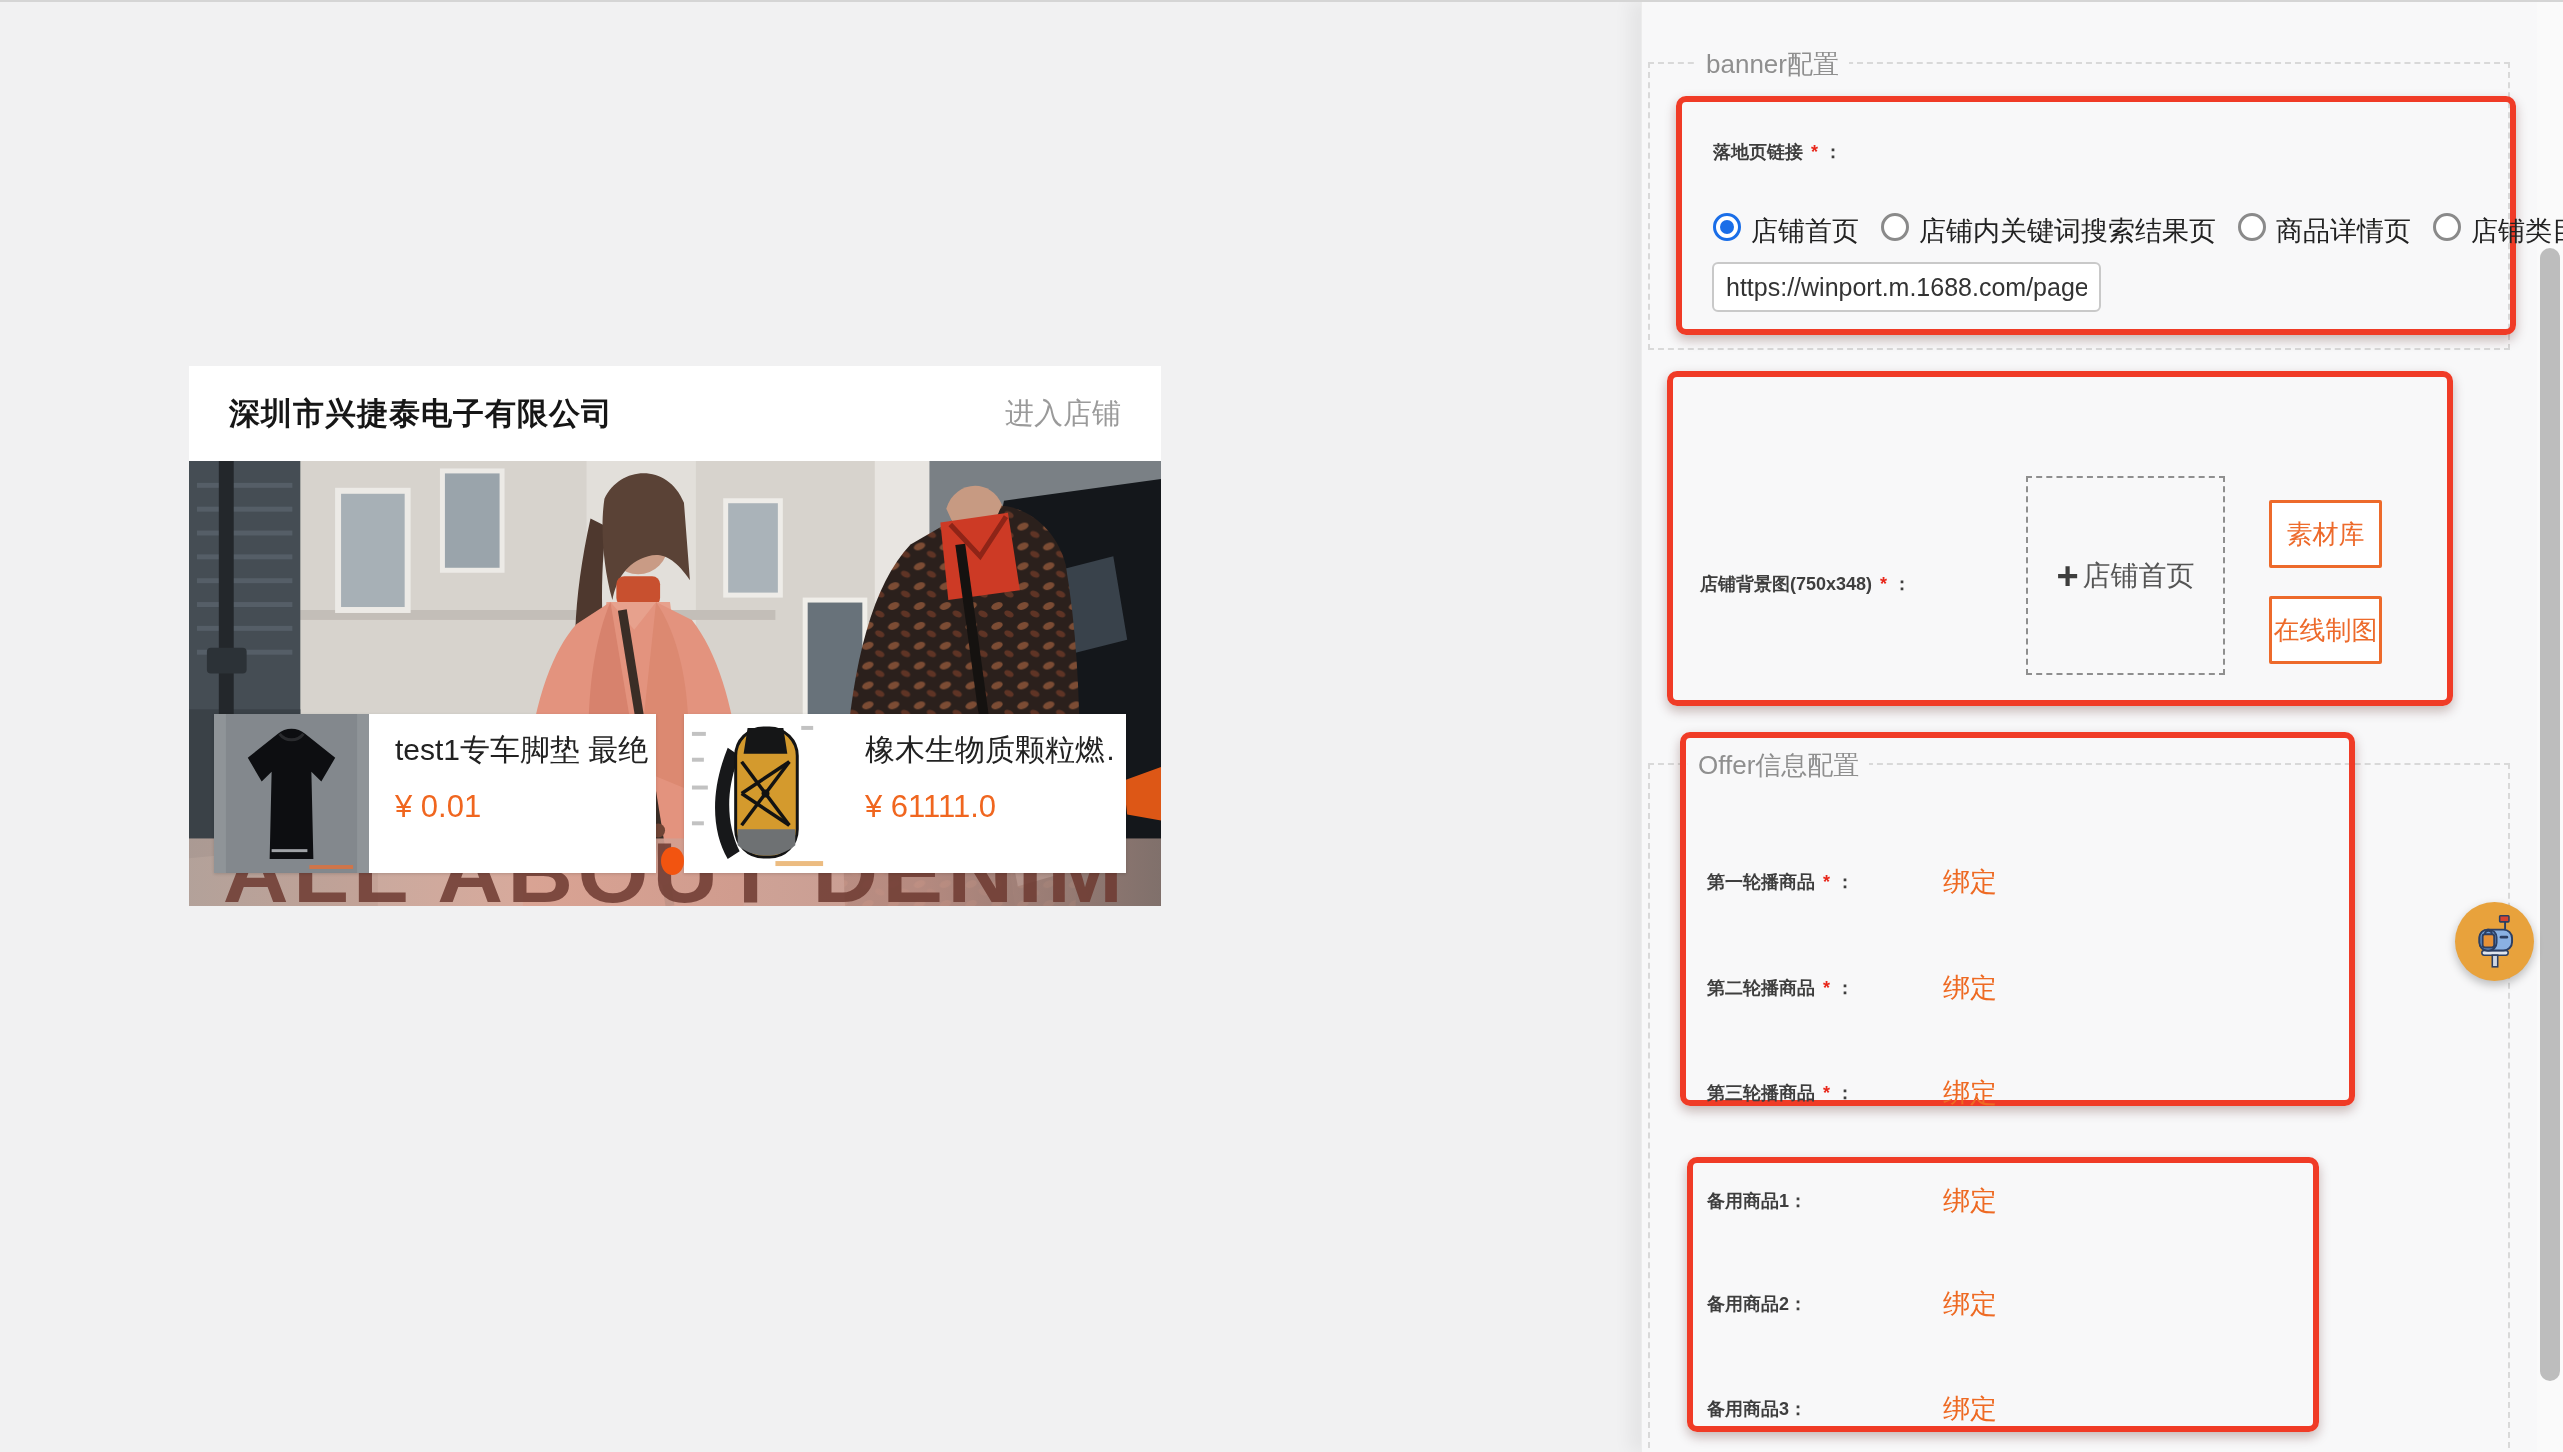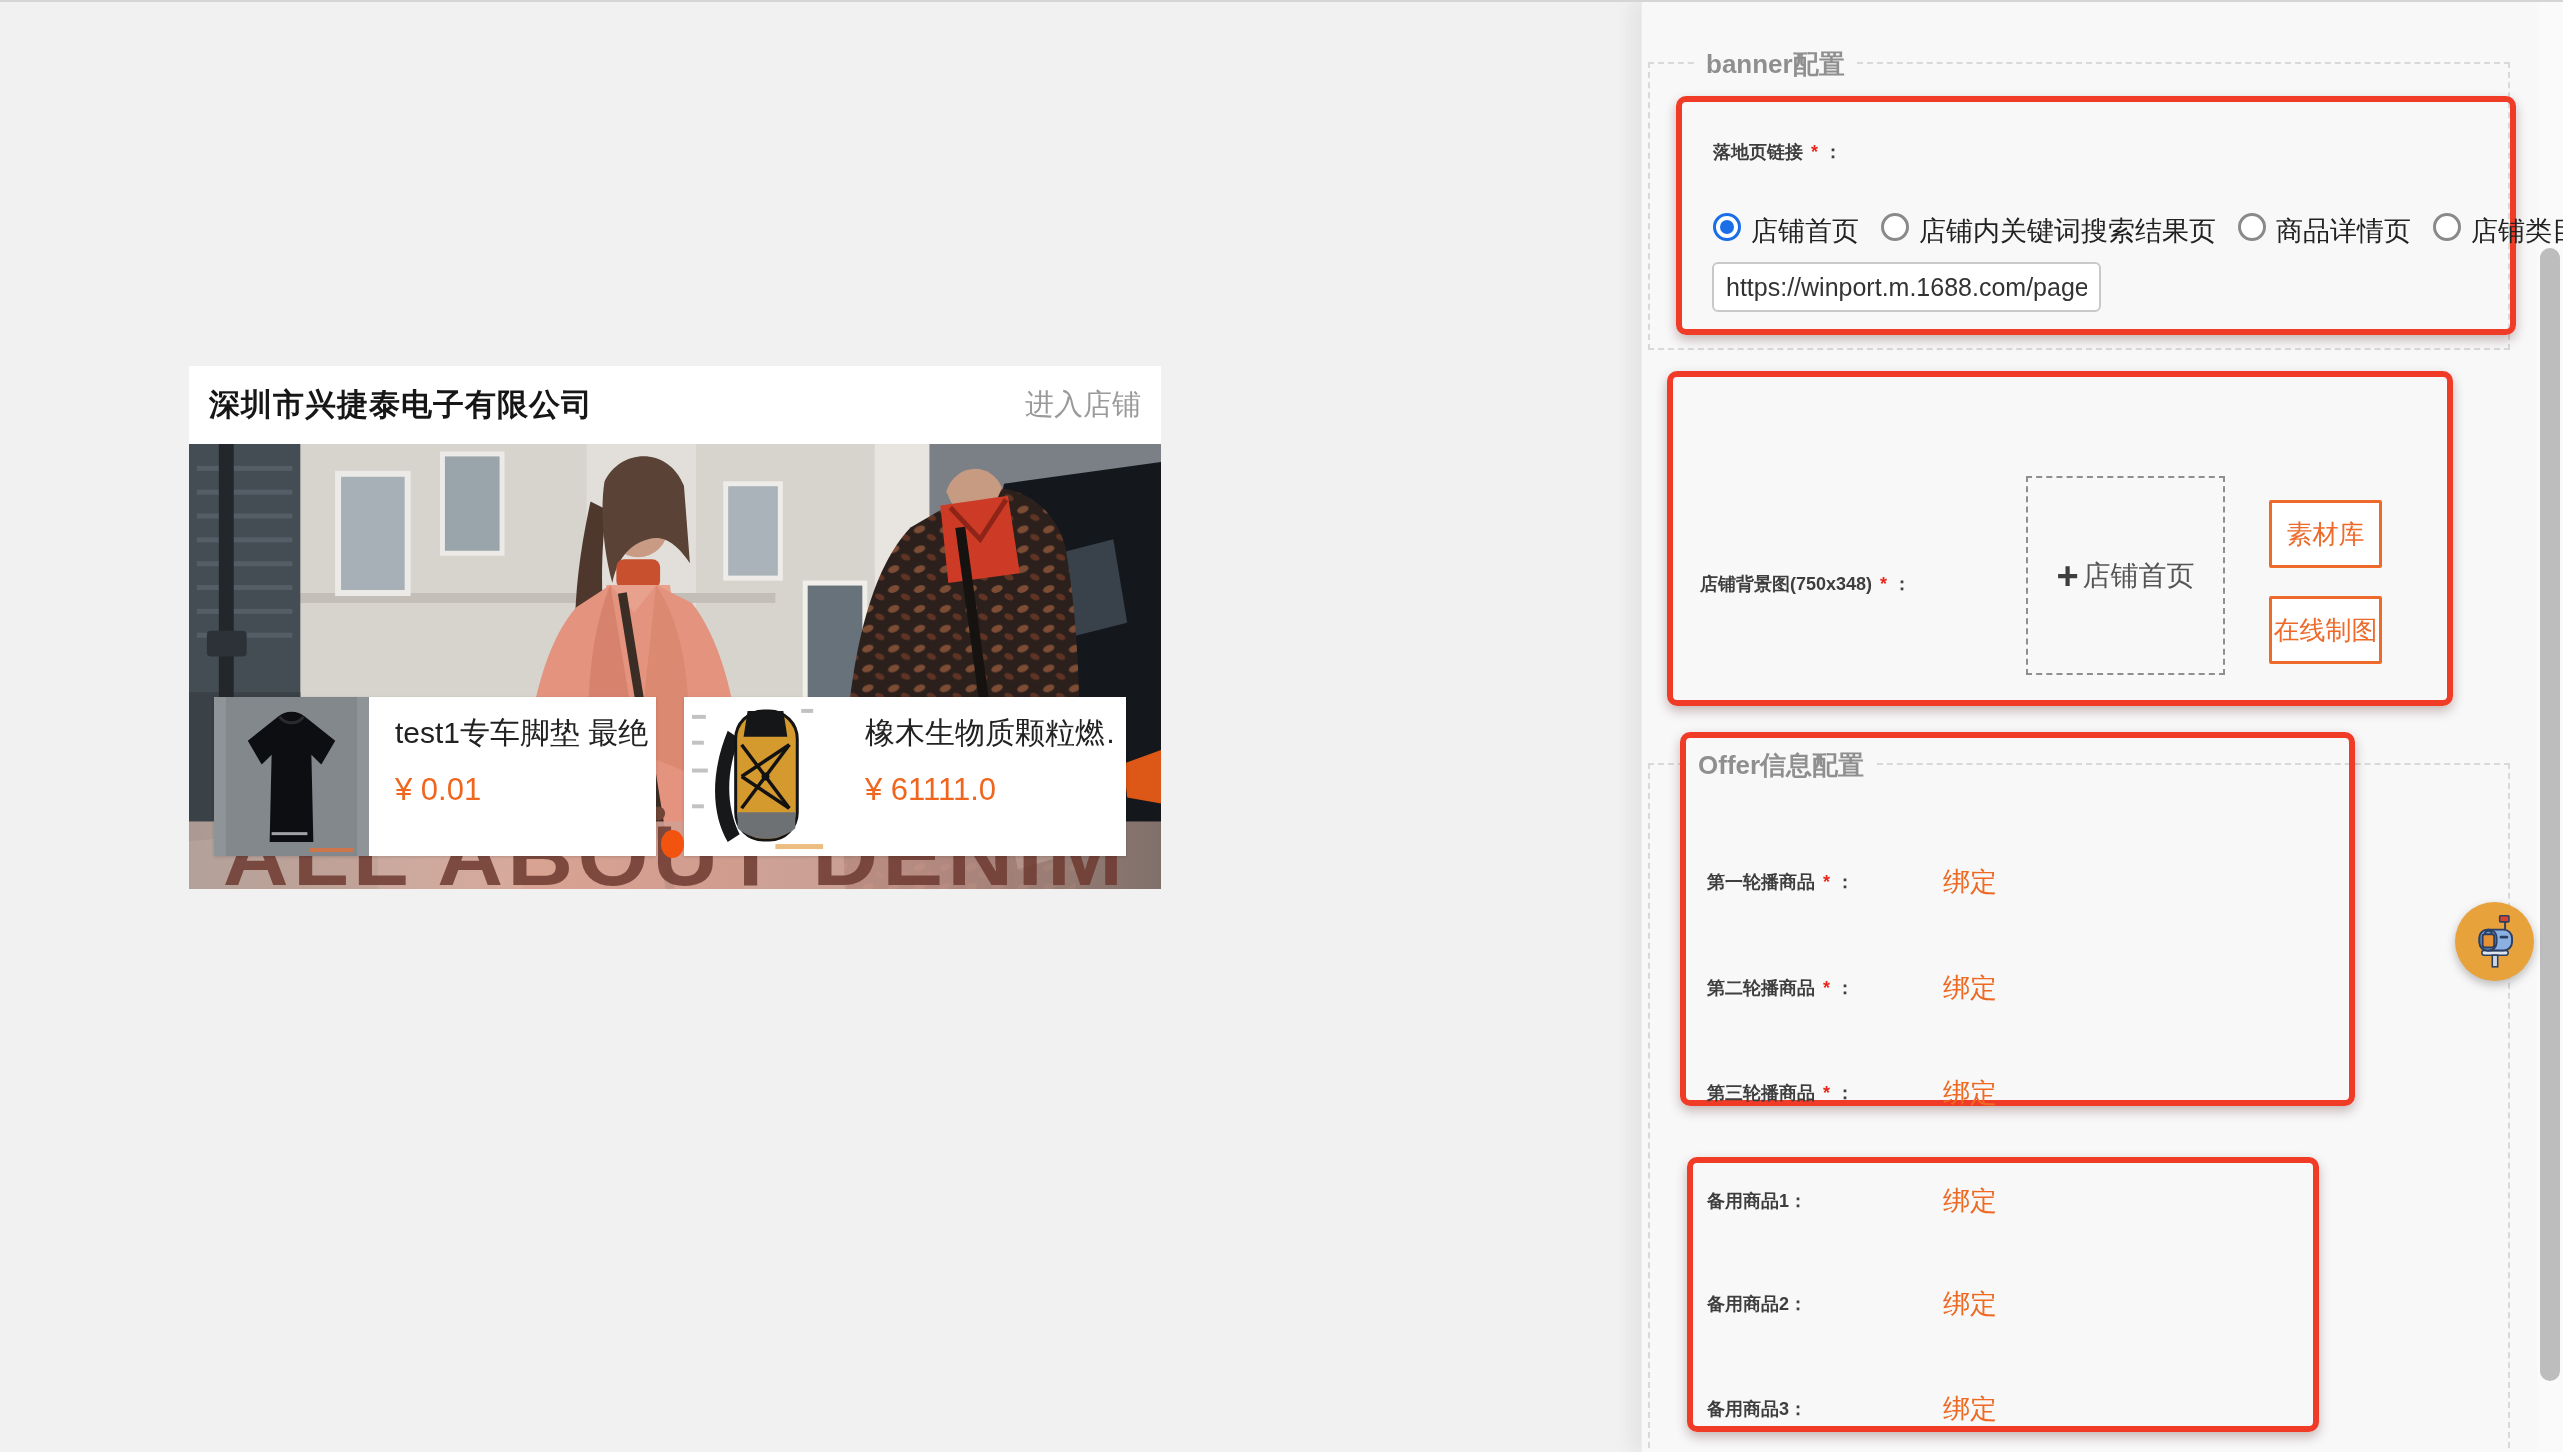--- a/index.html
+++ b/index.html
@@ -2,22 +2,22 @@
 <html><head>
 <meta charset="utf-8">
 <style>
   html,body{margin:0;padding:0;background:#e9e9ea;}
   .page{position:relative;width:2563px;height:1452px;background:#f1f1f2;overflow:hidden;
         font-family:"Liberation Sans","DejaVu Sans",sans-serif;}
   .top-edge{position:absolute;top:0;left:0;right:0;height:2px;background:#d5d5d5;z-index:9;}
 
   
   .preview{position:absolute;left:189px;top:366px;width:972px;}
-  .preview-header{height:78px;background:#fff;display:flex;align-items:center;
-                  justify-content:space-between;padding:0 20px;box-sizing:border-box;}
+  .preview-header{height:95px;background:#fff;display:flex;align-items:center;
+                  justify-content:space-between;padding:0 40px;box-sizing:border-box;}
   .store-name{font-size:31px;font-weight:bold;color:#161616;letter-spacing:1px;}
   .enter-store{font-size:29px;color:#9a9a9a;}
   .preview-banner{position:relative;height:445px;overflow:hidden;background:#b9b3ae;}
   .banner-art{position:absolute;left:0;top:0;width:100%;height:100%;display:block;}
   .product-card{position:absolute;top:253px;width:442px;height:159px;background:#fff;
                 display:flex;overflow:hidden;box-shadow:0 1px 3px rgba(0,0,0,.15);}
   .card1{left:25px;} .card2{left:495px;}
   .card-img{width:155px;height:159px;flex:0 0 auto;}
   .card-img svg{display:block;width:155px;height:159px;}
   .card-body{flex:1;padding:16px 8px 0 26px;min-width:0;}
@@ -27,21 +27,21 @@
               border-radius:50%;background:#f25410;}
 
   
   .panel{position:absolute;left:1641px;top:0;width:895px;height:1452px;background:#f8f8f9;
          border-left:1px solid #ececec;box-shadow:-12px 0 16px rgba(0,0,0,.05);}
   .fieldset{position:absolute;border:2px dashed #d9d9d9;box-sizing:border-box;z-index:1;}
   .fs-banner{left:6px;top:62px;width:862px;height:288px;}
   .fs-shop{left:6px;top:399px;width:862px;height:306px;}
   .fs-offer{left:6px;top:763px;width:862px;height:695px;}
   .legend{position:absolute;top:-17px;background:#f8f8f9;padding:0 10px;
-          font-size:26px;font-weight:bold;color:#8f8f8f;z-index:3;white-space:nowrap;}
+          font-size:26px;font-weight:normal;color:#8f8f8f;z-index:3;white-space:nowrap;}
   .fs-banner .legend{left:46px;} .fs-shop .legend{left:36px;} .fs-offer .legend{left:38px;}
 
   .redbox{position:absolute;border:6px solid #f03b26;border-radius:10px;box-sizing:border-box;
           box-shadow:0 5px 12px rgba(70,10,0,.28);z-index:2;}
   .redbox-banner{left:34px;top:96px;width:840px;height:239px;}
   .redbox-shop{left:25px;top:371px;width:786px;height:335px;}
   .redbox-offer{left:38px;top:732px;width:675px;height:374px;}
   .redbox-backup{left:45px;top:1157px;width:632px;height:275px;}
 
   .field-label{position:absolute;font-size:18px;font-weight:bold;color:#3e3e3e;white-space:nowrap;}

